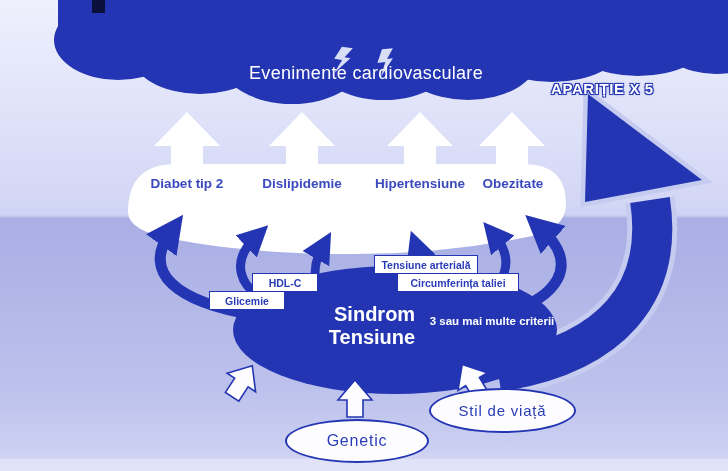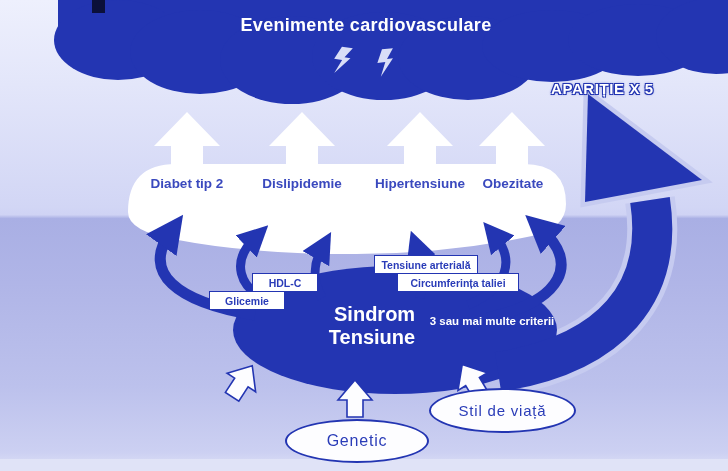--- a/index.html
+++ b/index.html
@@ -6,21 +6,21 @@
   #canvas{
     position:relative;width:728px;height:471px;overflow:hidden;
     font-family:"Liberation Sans", sans-serif;
     background:linear-gradient(180deg,
       #eef0fd 0%, #e3e6fa 18%, #d2d6f5 44%,
       #cfd3f4 45.6%, #a9afe4 46.4%,
       #b0b5e7 60%, #bcc1ec 82%, #ccd0f2 96%, #dfe2f7 100%);
   }
   #shapes{position:absolute;left:0;top:0;z-index:1;}
   .txt{position:absolute;z-index:2;white-space:nowrap;}
-  .title{color:#ffffff;font-weight:bold;font-size:18px;letter-spacing:.3px;transform:translateX(-50%);}
+  .title{color:#ffffff;font-weight:normal;font-size:18px;letter-spacing:.3px;transform:translateX(-50%);margin-top:48px;}
   .aparitie{color:#ffffff;font-weight:bold;font-size:15px;letter-spacing:.6px;
     text-shadow:-1px -1px 0 #2335b2,1px -1px 0 #2335b2,-1px 1px 0 #2335b2,1px 1px 0 #2335b2,0 0 3px #2335b2;}
   .factor{color:#3a49be;font-weight:bold;font-size:13.5px;transform:translateX(-50%);}
   .cbox{position:absolute;z-index:3;background:#ffffff;border:1px solid #2335b2;
     display:flex;align-items:center;justify-content:center;
     color:#2a3cb8;font-weight:bold;font-size:10.5px;}
   .syn{color:#ffffff;font-weight:bold;font-size:20px;line-height:23px;text-align:center;transform:translateX(-50%);}
   .syn span{display:block;text-align:right;}
   .crit{color:#ffffff;font-weight:bold;font-size:11.5px;transform:translateX(-50%);}
   .cause{position:absolute;z-index:3;background:#fdfdff;border:2px solid #2335b2;border-radius:50%;

